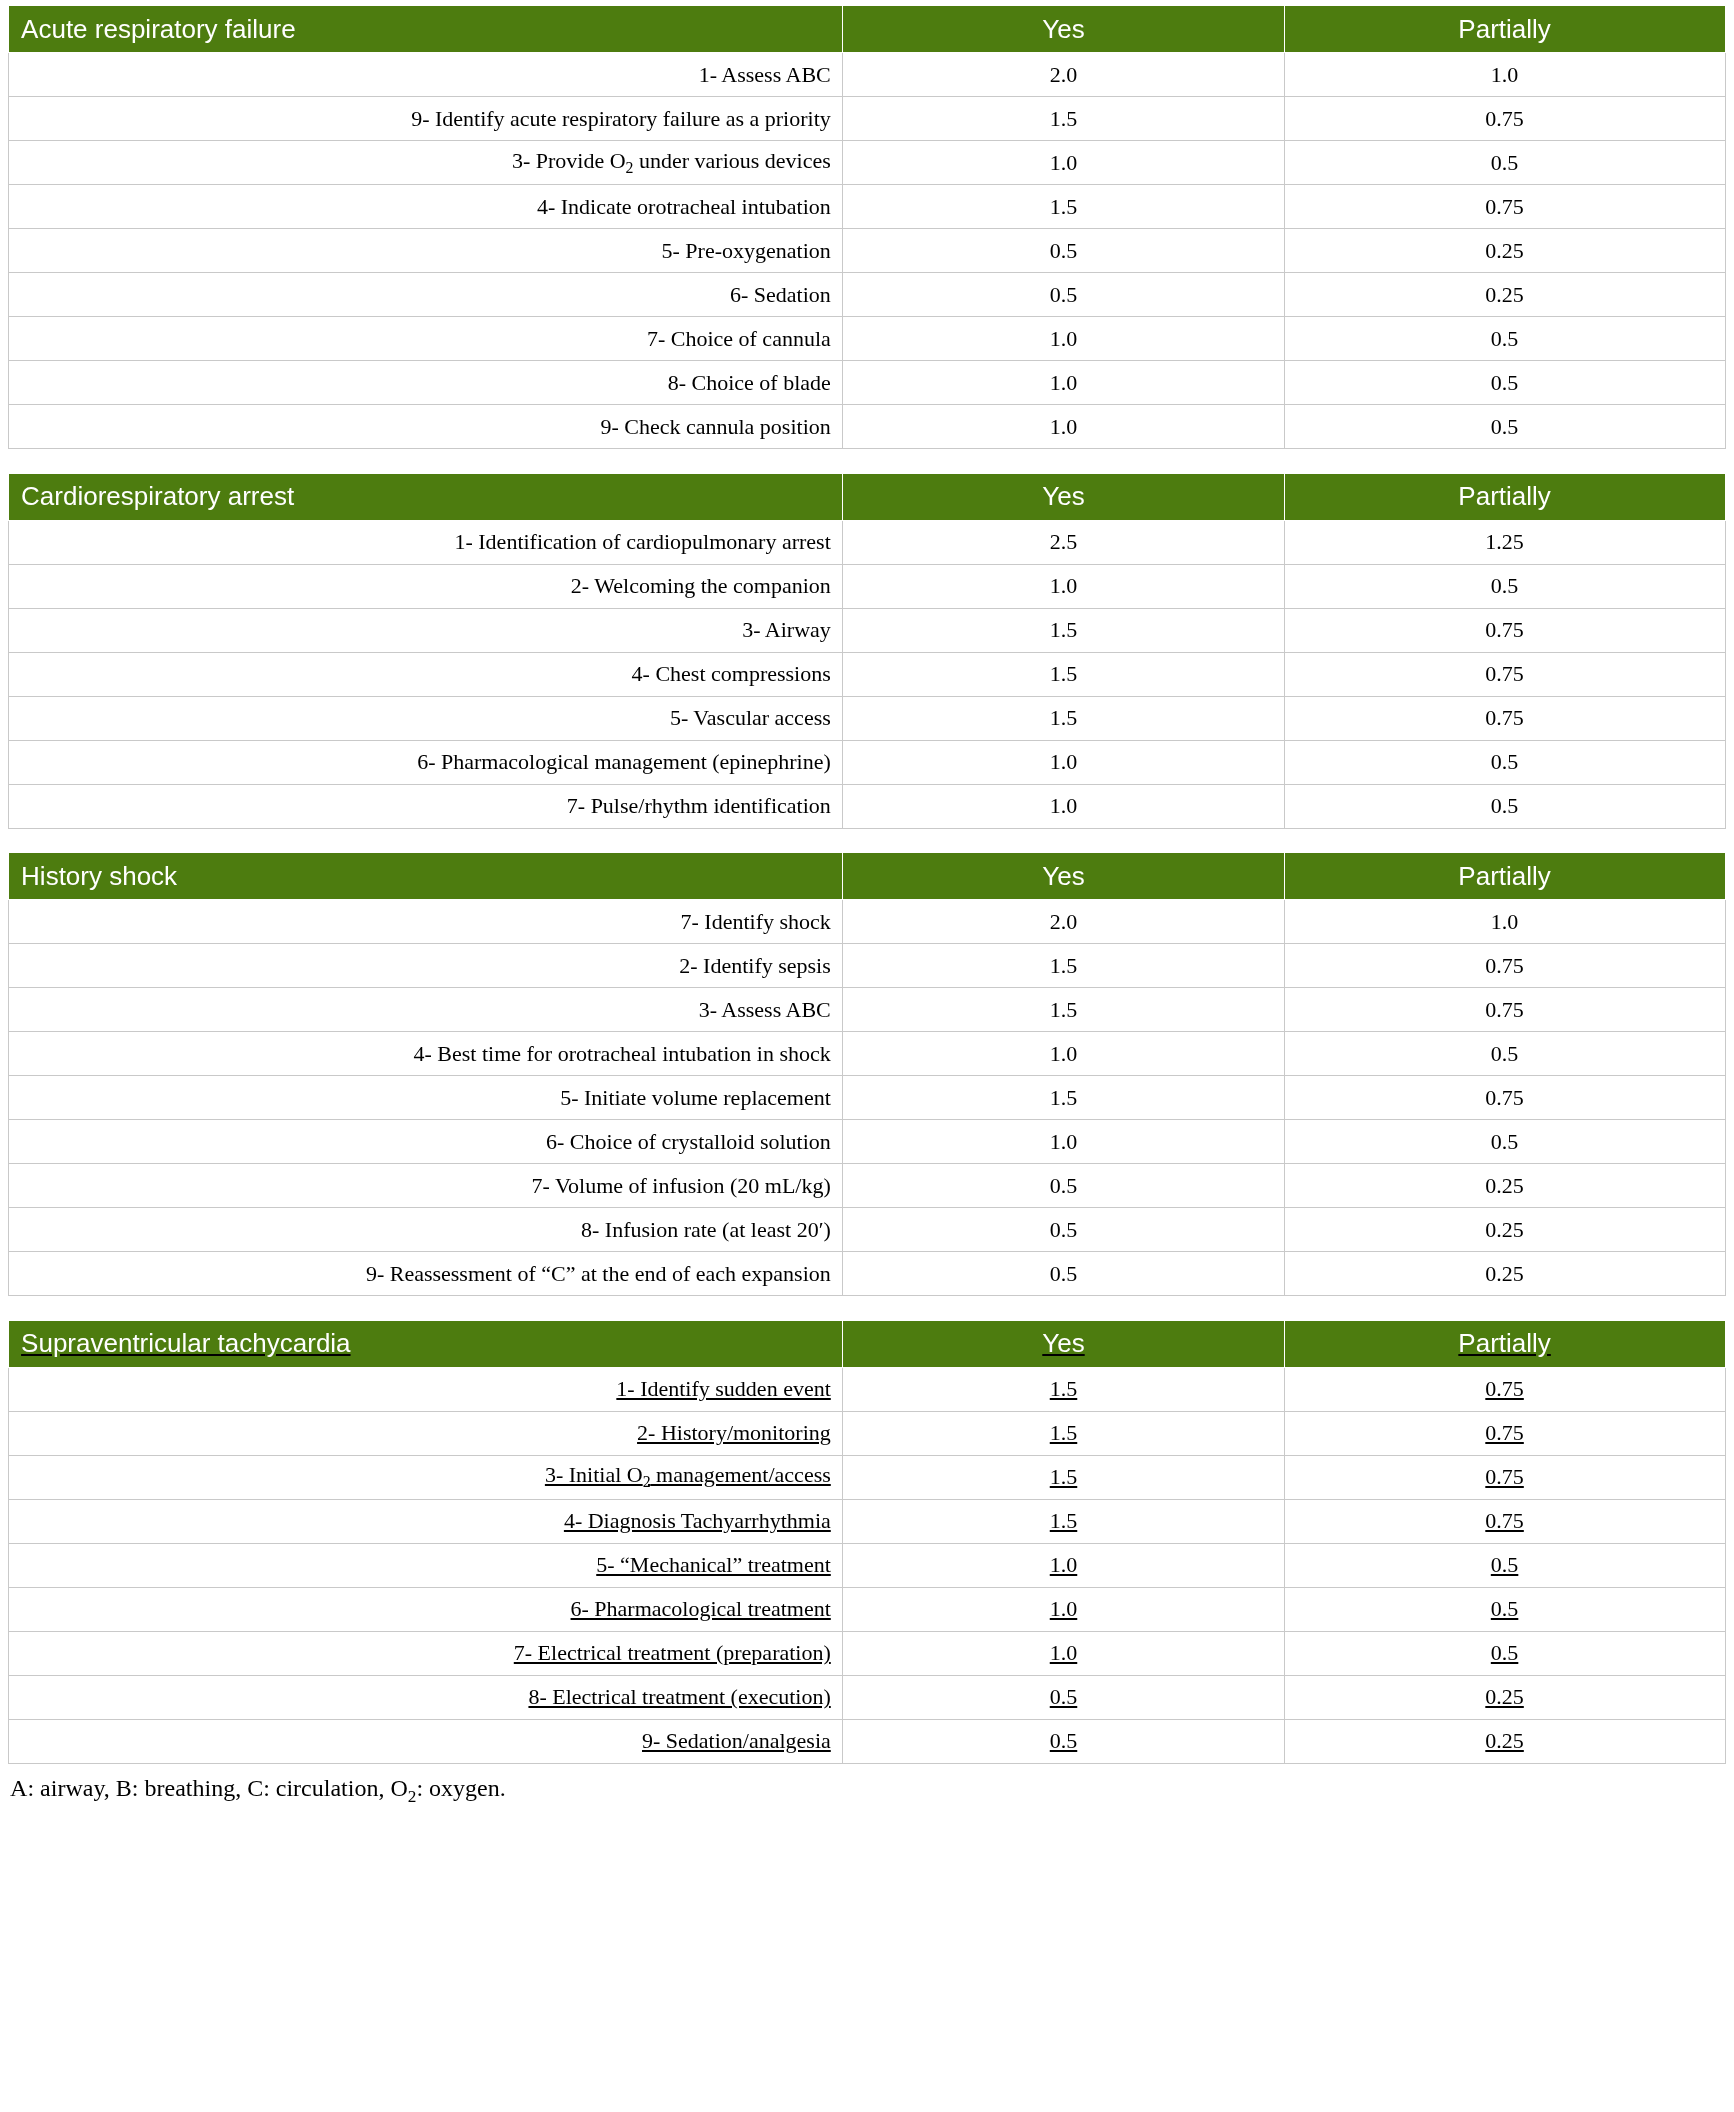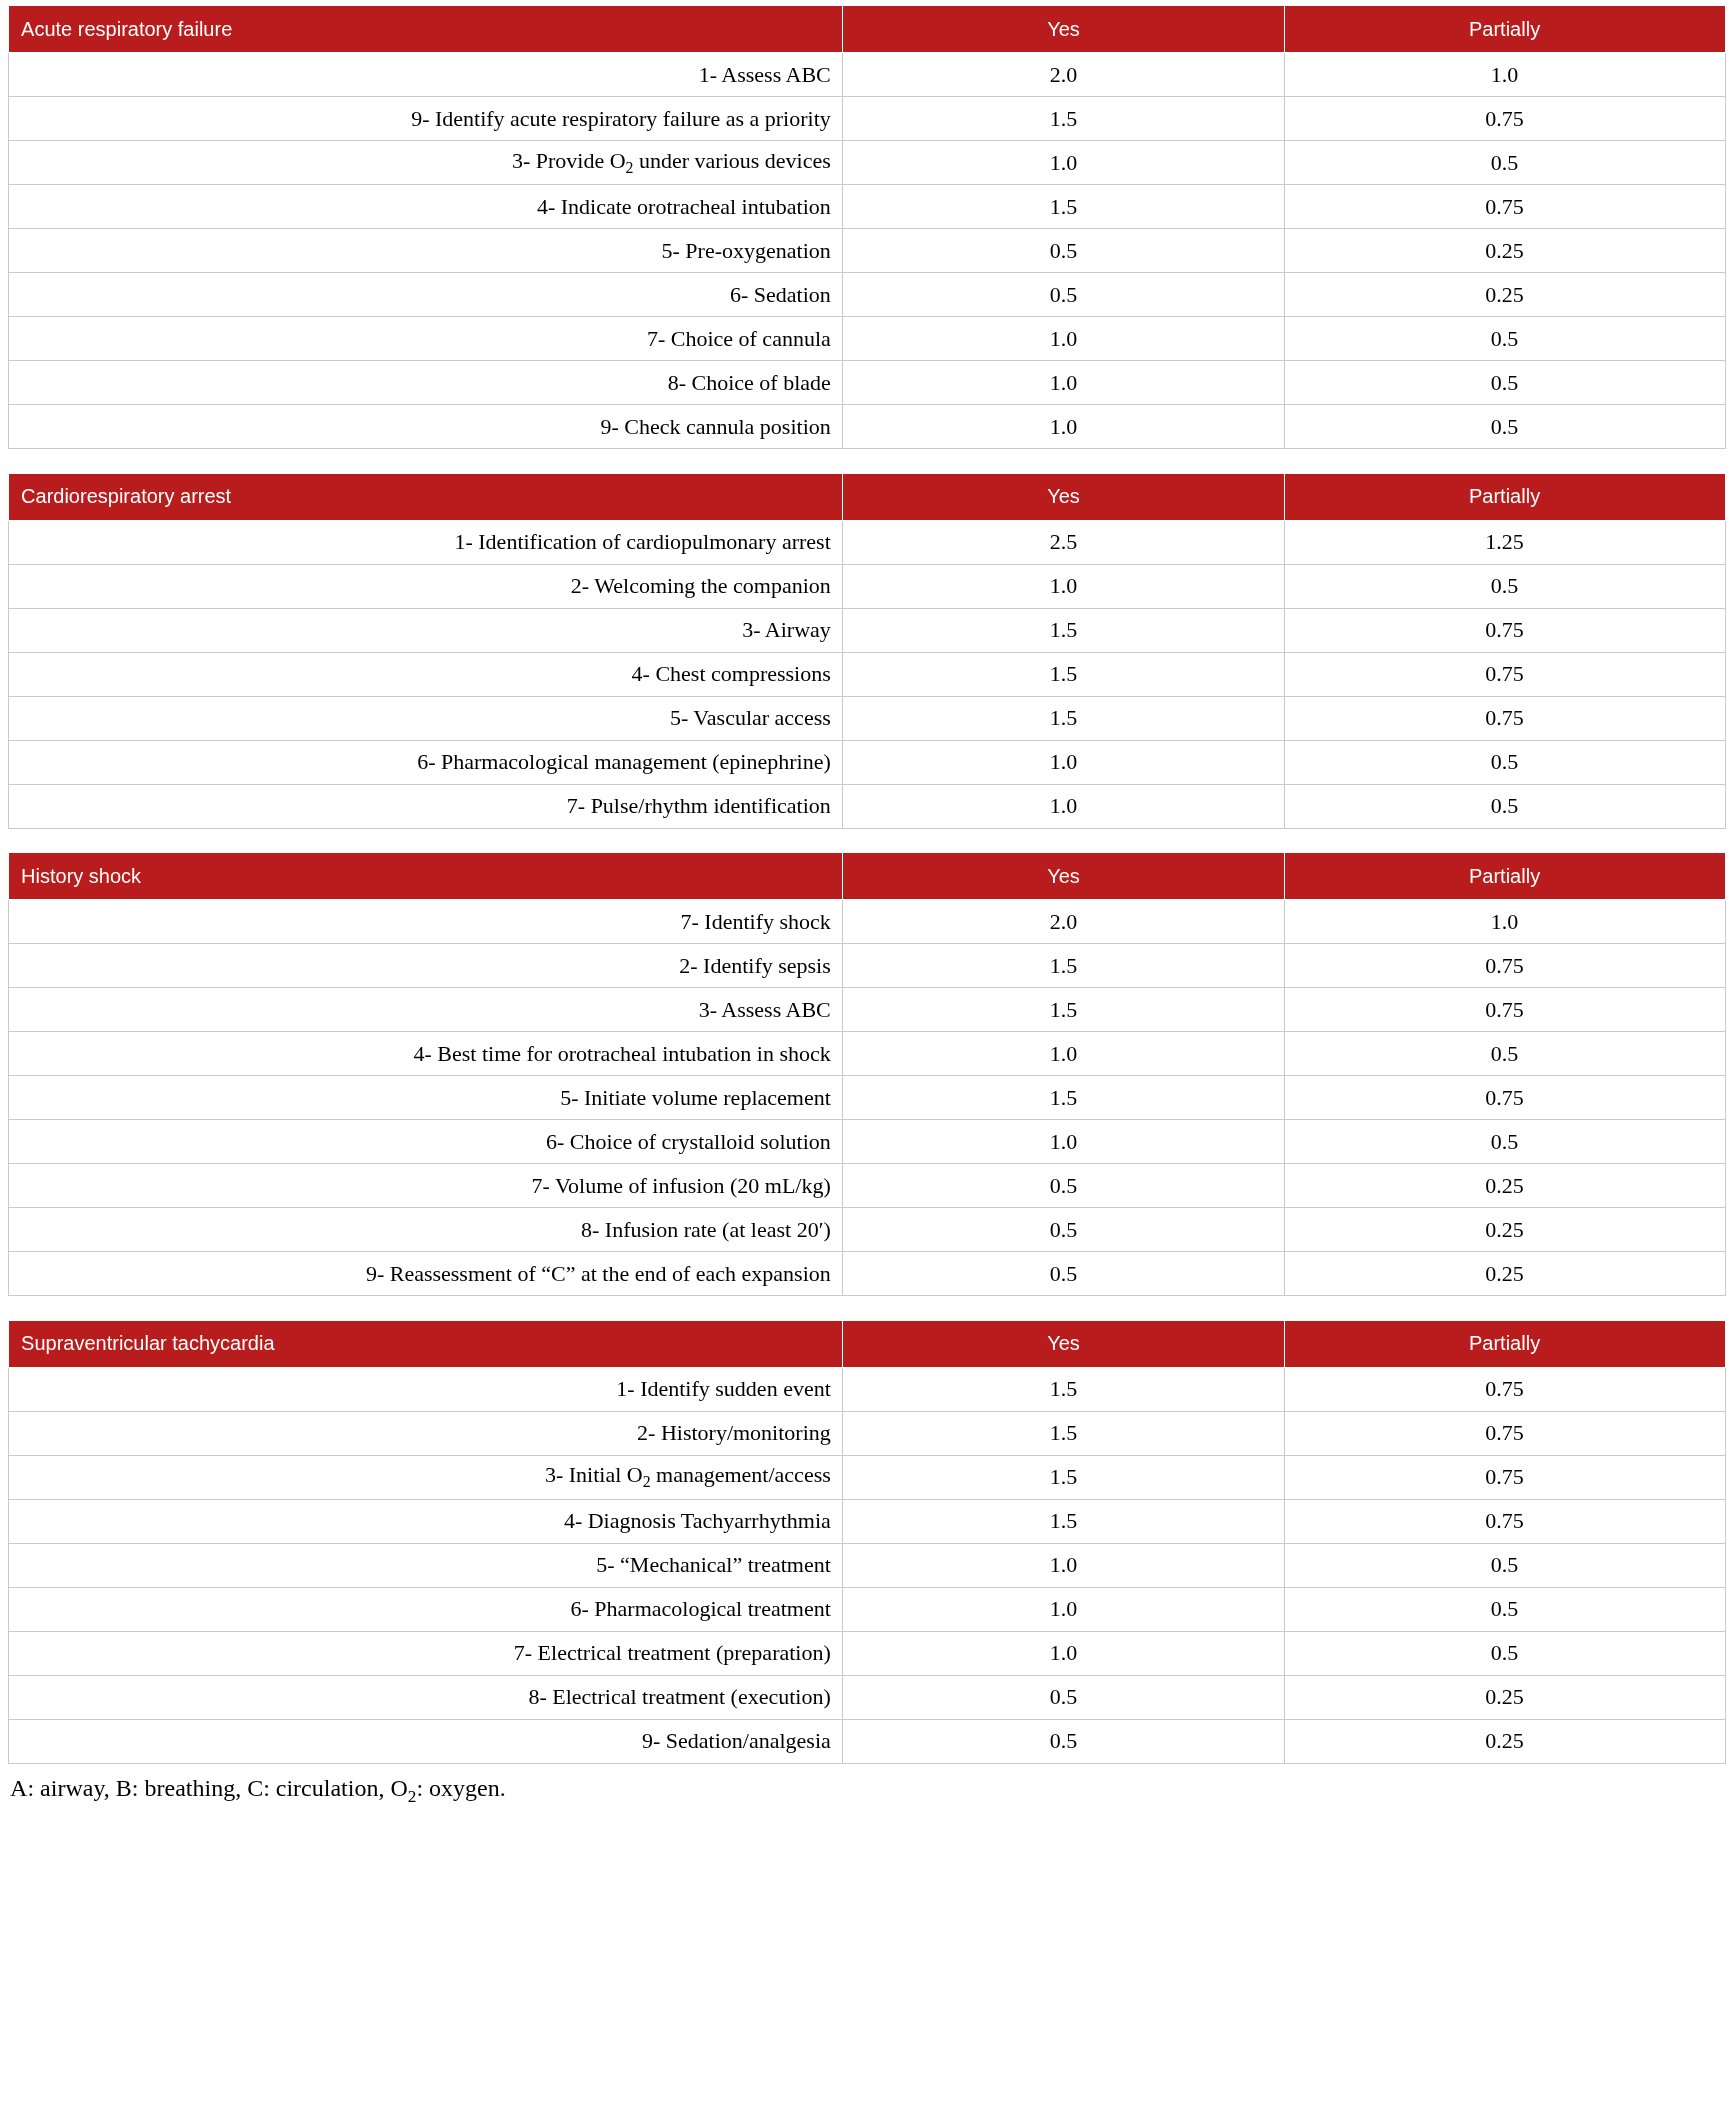--- a/index.html
+++ b/index.html
@@ -18,31 +18,32 @@
     padding: 5px 8.4px 8.4px 8.4px;
   }
   table.score-table {
     width: 100%;
     border-collapse: collapse;
     table-layout: fixed;
     margin-bottom: 23.5px;
   }
   table.score-table:last-of-type {
     margin-bottom: 8.4px;
+    text-decoration: underline;
   }
   col.c-item { width: 48.6%; }
   col.c-yes  { width: 25.7%; }
   col.c-part { width: 25.7%; }
 
   thead th {
-    background: #b91c1c;
+    background: #4d7c0f;
     color: #ffffff;
     font-family: "Liberation Sans", sans-serif;
     font-weight: 400;
-    font-size: 20px;
+    font-size: 26px;
     height: 47px;
     padding: 5px 11.7px;
     border: 0.8px solid #ffffff;
     box-sizing: border-box;
   }
   thead th.h-item {
     text-align: left;
   }
   thead th.h-yes, thead th.h-part {
     text-align: center;

